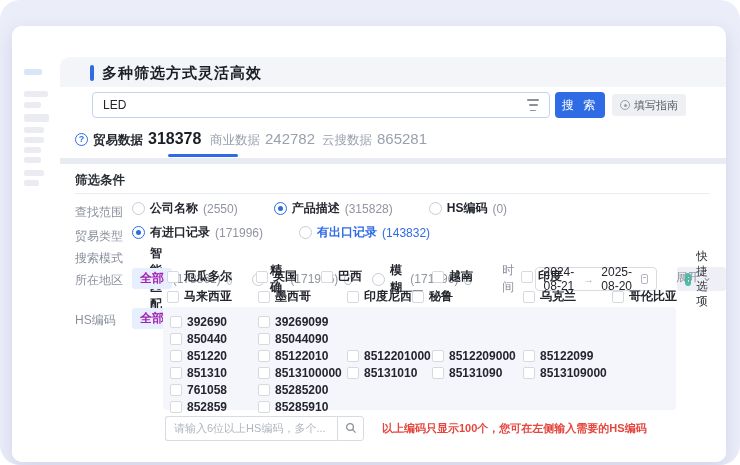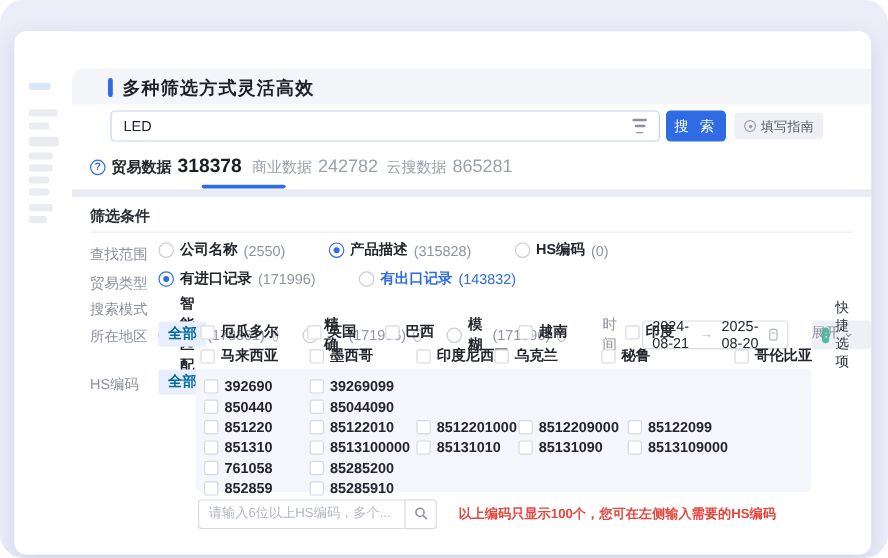--- a/index.html
+++ b/index.html
@@ -63,21 +63,21 @@
   .date-box .dval { font-size:12px; color:#23262d; }
   .date-box .darrow { font-size:11px; color:#b0b5bf; }
   .cal { width:11px; height:10px; border:1.2px solid #b0b5bf; border-radius:2px; position:relative; }
   .cal::before { content:""; position:absolute; left:1px; right:1px; top:2px; height:1.2px; background:#b0b5bf; }
   .quick-pill { height:24px; background:#eef0f5; border-radius:3px; display:flex; align-items:center; gap:5px; padding:0 8px; cursor:pointer; }
   .quick-icon { width:13px; height:13px; background:#49c0a6; border-radius:3px; position:relative; }
   .quick-icon::before, .quick-icon::after { content:""; position:absolute; left:3px; right:3px; height:1.6px; background:#fff; border-radius:1px; }
   .quick-icon::before { top:4px; } .quick-icon::after { top:7.5px; }
   .quick-pill .qtxt { font-size:11.5px; color:#2b2f36; }
 
-  .all-pill { position:absolute; left:72px; font-size:12px; font-weight:700; color:#0369a1; background:#e7efff; border-radius:3px; padding:2px 8px; cursor:pointer; }
+  .all-pill { position:absolute; left:72px; font-size:12px; font-weight:700; color:#a21caf; background:#e7efff; border-radius:3px; padding:2px 8px; cursor:pointer; }
   .cbrow { display:flex; }
   .cbcell { display:flex; align-items:center; gap:5px; cursor:pointer; flex:none; }
   .cbox { width:12px; height:12px; border:1px solid #d6d9e0; border-radius:2px; background:#fff; flex:none; }
   .cbcell .ctxt { font-size:12px; font-weight:600; color:#23262d; white-space:nowrap; }
   .expand { position:absolute; right:14px; top:106px; font-size:11.5px; color:#8b909c; cursor:pointer; }
   .subpanel { position:absolute; left:103px; top:143px; width:513px; height:103px; background:#f5f6fb; border-radius:4px; padding-top:5px; }
   .coderow { display:flex; height:17px; align-items:flex-end; padding-left:7px; }
   .coderow .cbcell .ctxt { font-weight:600; }
 
   .footer-row { position:absolute; left:105px; top:251px; right:10px; height:26px; display:flex; align-items:center; }
@@ -256,27 +256,27 @@
               <span class="ctxt">马来西亚</span>
             </span>
             <span class="cbcell" style="width: 89px;">
               <span class="cbox"></span>
               <span class="ctxt">墨西哥</span>
             </span>
             <span class="cbcell" style="width: 65px;">
               <span class="cbox"></span>
               <span class="ctxt">印度尼西亚</span>
             </span>
+            <span class="cbcell" style="width: 111px;">
+              <span class="cbox"></span>
+              <span class="ctxt">秘鲁</span>
+            </span>
             <span class="cbcell" style="width: 89px;">
               <span class="cbox"></span>
               <span class="ctxt">乌克兰</span>
-            </span>
-            <span class="cbcell" style="width: 111px;">
-              <span class="cbox"></span>
-              <span class="ctxt">秘鲁</span>
             </span>
             <span class="cbcell" style="width: 70px;">
               <span class="cbox"></span>
               <span class="ctxt">哥伦比亚</span>
             </span>
           </div>
         <div class="expand">展开 ⌄</div>
 
         <div class="rowlabel" style="top:148px">HS编码</div>
         <div class="all-pill" style="top:144px">全部</div>

